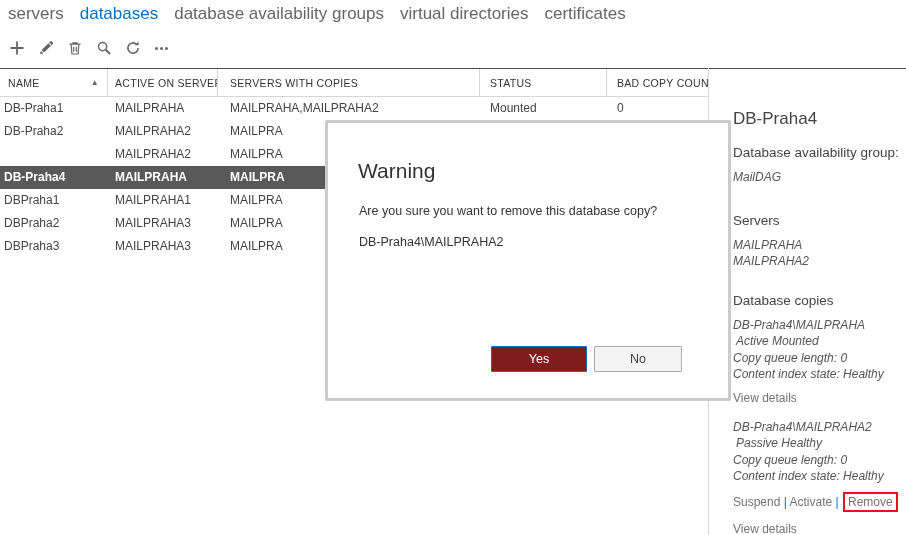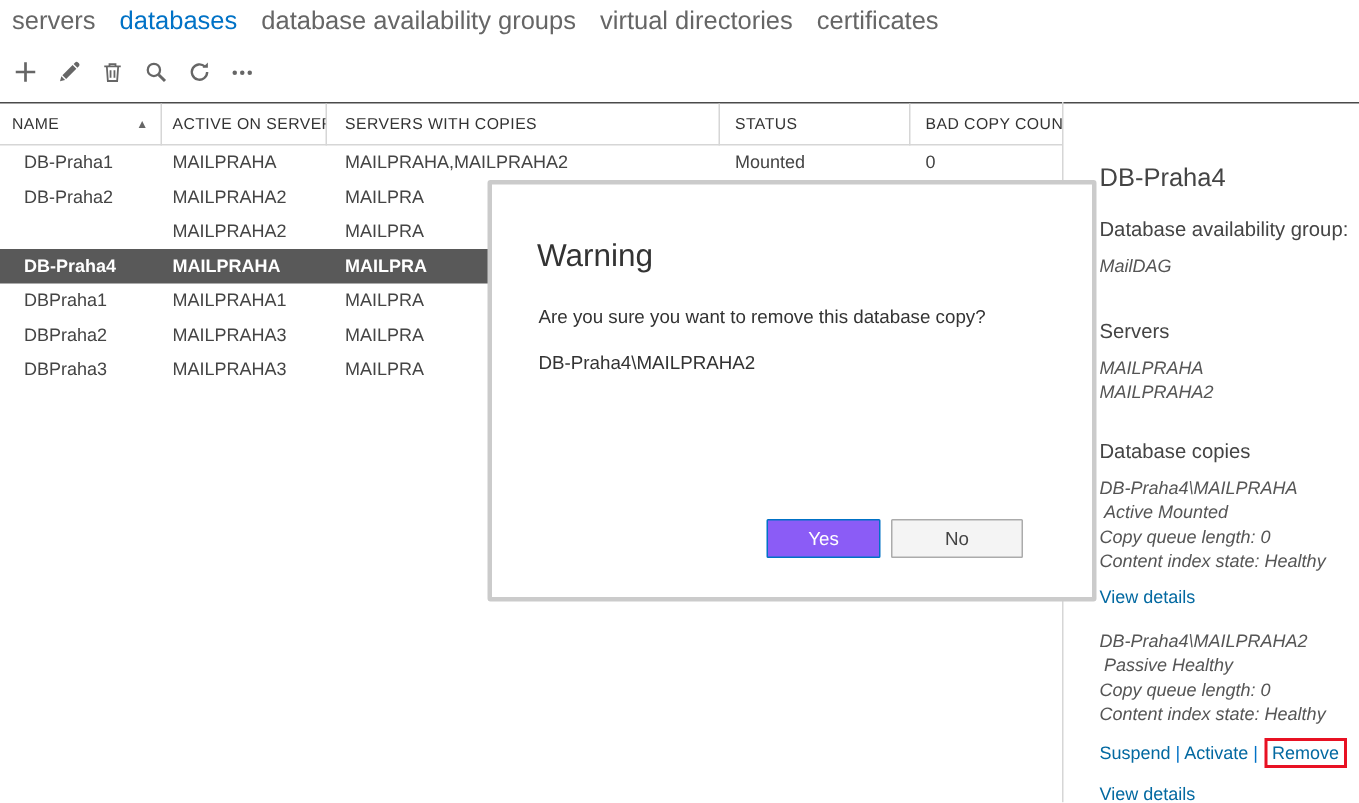--- a/index.html
+++ b/index.html
@@ -28,53 +28,53 @@
   .th.c-name   { left:0;     width:108px; padding-left:8px;  }
   .th.c-active { left:108px; width:110px; padding-left:7px;  }
   .th.c-copies { left:218px; width:262px; padding-left:12px; }
   .th.c-status { left:480px; width:127px; padding-left:10px; }
   .th.c-bad    { left:607px; width:101px; padding-left:10px; border-right:none; }
   .sort-arrow { position:absolute; right:8px; top:0; font-size:8px; color:#666; }
 
   .tbody { position:absolute; top:97px; left:0; width:708px; }
   .row { position:relative; width:708px; height:23px; font-size:12px; color:#444; }
   .row .td { position:absolute; top:0; height:23px; line-height:23px; white-space:nowrap; overflow:hidden; }
-  .td.c-name   { left:0;     width:108px; padding-left:16px;  }
+  .td.c-name   { left:0;     width:108px; padding-left:4px;  }
   .td.c-active { left:108px; width:110px; padding-left:7px;  }
   .td.c-copies { left:218px; width:490px; padding-left:12px; }
   .td.c-status { left:480px; width:127px; padding-left:10px; }
   .td.c-bad    { left:607px; width:101px; padding-left:10px; }
   .row.selected { background:#595959; color:#fff; font-weight:bold; }
 
   
   .v-divider { position:absolute; left:708px; top:68px; width:1px; height:467px; background:#d6d6d6; }
   .details { position:absolute; left:733px; top:108px; width:170px; font-size:12px; color:#555; line-height:16px; }
   .details .panel-title { font-size:17px; font-weight:300; color:#444; line-height:22px; margin-bottom:14px; }
   .details .section-h { font-size:13.5px; font-weight:300; color:#444; line-height:18px; margin-bottom:7px; }
   .details .gap-lg { margin-top:26px; }
   .details .gap-md { margin-top:22px; }
   .details .line { line-height:16.5px; white-space:nowrap;font-style:italic; }
   .details .indent { padding-left:3px; }
-  .link { color:#0369a1; cursor:pointer; text-decoration:none; white-space:nowrap; }
+  .link { color:#737373; cursor:pointer; text-decoration:none; white-space:nowrap; }
   .view-link { display:inline-block; margin-top:7px; }
   .actions-line { margin-top:7px; color:#0072c6; white-space:nowrap; }
   .copy-block2 { margin-top:13px; }
   .remove-box { display:inline-block; border:2px solid #e81123; padding:0 3px; margin-left:1px; }
   .vd2 { margin-top:9px; }
 
   
   .dialog { position:absolute; left:277px; top:120px; width:406px; height:281px;
             background:#fff; border:3px solid #cbcbcb; border-radius:2px; z-index:10;margin-left:48px; }
   .dialog-title { margin:36px 0 0 30px; font-size:21px; font-weight:300; color:#333; }
   .dialog-msg { margin:21px 0 0 31px; font-size:12.5px; color:#333; }
   .dialog-target { margin:17px 0 0 31px; font-size:12.5px; color:#333; }
   .dialog-buttons { position:absolute; right:46px; bottom:26px; display:flex; gap:7px; }
   .btn { height:26px; font-size:12.5px; font-family:"Liberation Sans",sans-serif;
          display:flex; align-items:center; justify-content:center; cursor:pointer; border-radius:1px; }
-  .btn-yes { width:76px; background:#8b5cf6; border:1px solid #0072c6; color:#fff; }
+  .btn-yes { width:96px; background:#7f1d1d; border:1px solid #0072c6; color:#fff; }
   .btn-no  { width:88px; background:#f4f4f4; border:1px solid #ababab; color:#444; }
 </style>
 </head>
 <body>
 
 <div class="nav">
   <span>servers</span>
   <span class="active">databases</span>
   <span>database availability groups</span>
   <span>virtual directories</span>

